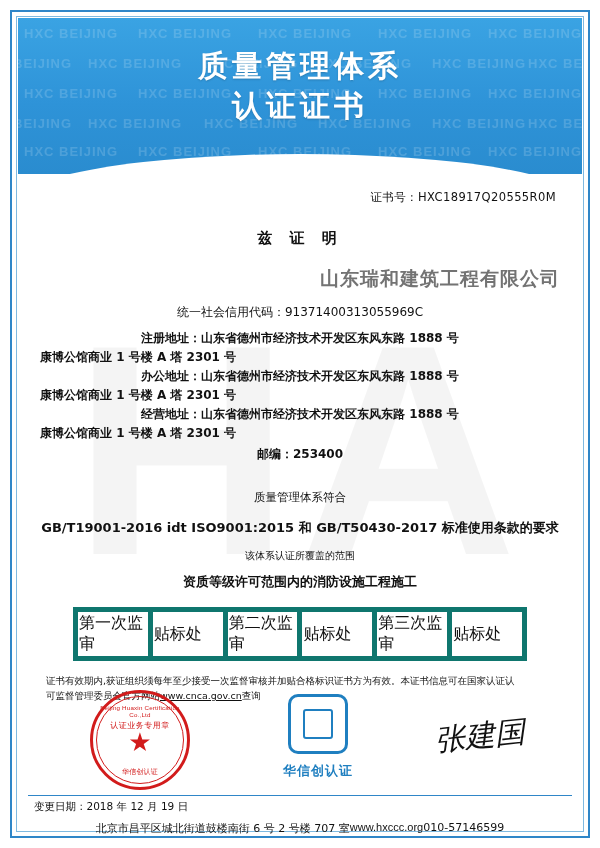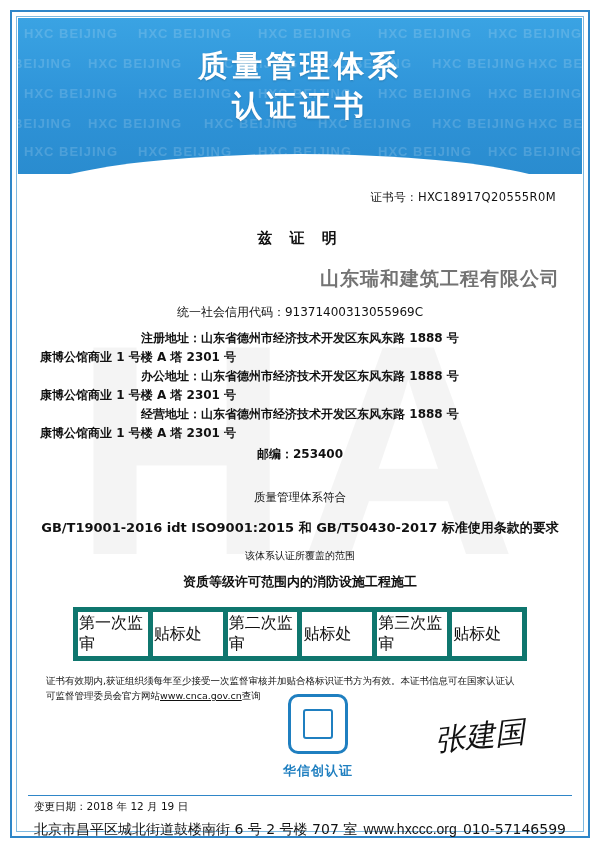--- a/index.html
+++ b/index.html
@@ -325,22 +325,22 @@
   }
   .footer-dates {
     display: flex;
     justify-content: space-between;
     font-size: 10.5px;
     color: #111;
     padding: 0 6px;
   }
   .footer-bottom {
     display: flex;
-    justify-content: space-between;
-    font-size: 14px;
+    justify-content: center;
+    font-size: 11px;
     color: #111;
     margin-top: 7px;
     padding: 0 6px;
   }
   .footer-bottom .site { font-family: "Liberation Sans", sans-serif; }
 </style>
 </head>
 <body>
 
 <div class="page">
@@ -445,20 +445,28 @@
 
     <div class="note">
       <div>证书有效期内,获证组织须每年至少接受一次监督审核并加贴合格标识证书方为有效。本证书信息可在国家认证认</div>
       <div>
         <span>可监督管理委员会官方网站</span><span class="u">www.cnca.gov.cn</span><span>查询</span>
       </div>
     </div>
   </div>
 
   <div class="marks">
+    <div class="seal">
+      <div class="ring"></div>
+      <div class="ring2"></div>
+      <div class="arc-top">Beijing Huaxin Certification Co.,Ltd</div>
+      <div class="mid-text">认证业务专用章</div>
+      <div class="star">★</div>
+      <div class="arc-bottom">华信创认证</div>
+    </div>
 
     <div class="logo">
       <div class="hex"></div>
       <div class="name">华信创认证</div>
     </div>
 
     <div class="signature">张建国</div>
   </div>
 
   <div class="footer-sep"></div>

